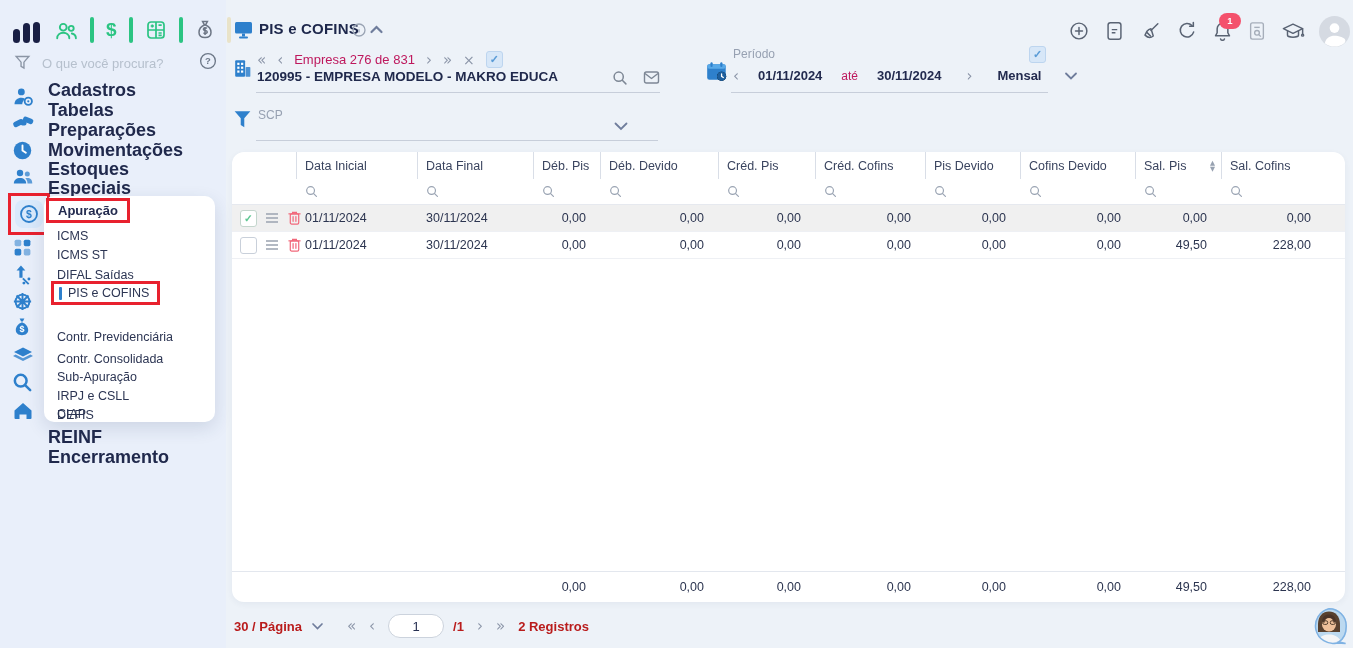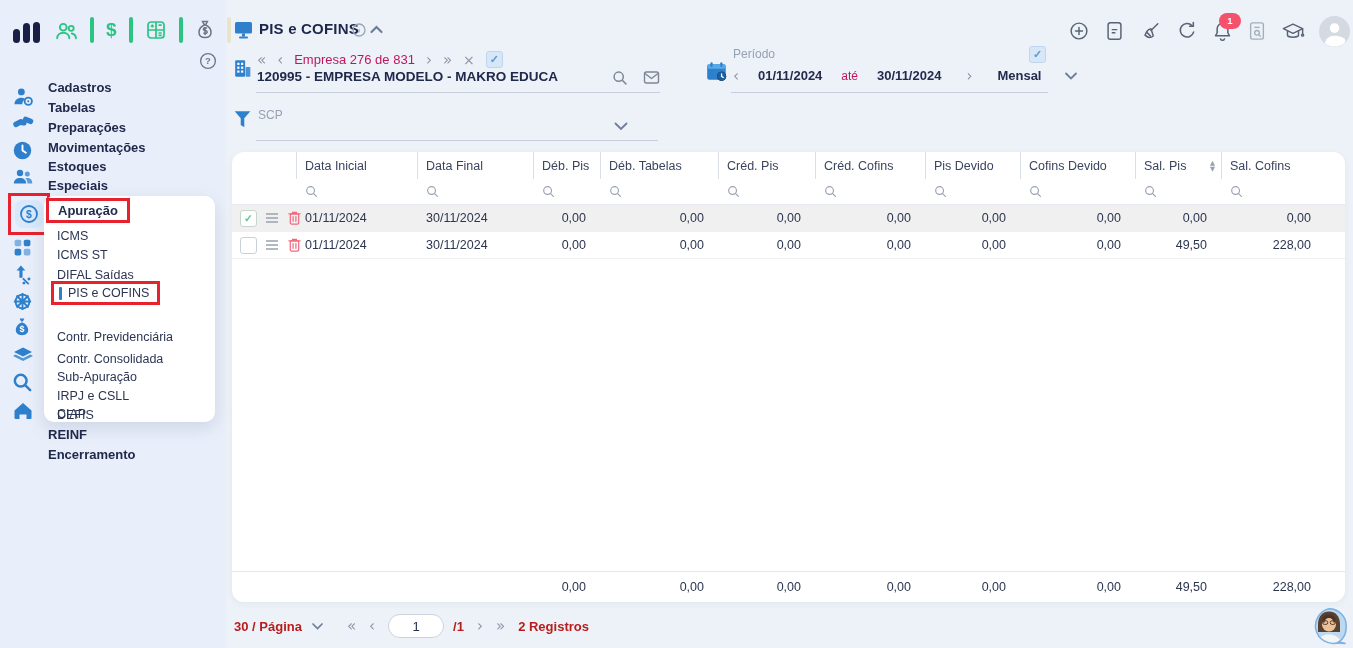--- a/index.html
+++ b/index.html
@@ -15,21 +15,21 @@
   .sep{width:4px;height:26px;border-radius:2px;background:#2bc482}
   .sep.beige{background:#e9e3c9}
   .dollar-txt{font-size:19px;font-weight:bold;color:#2bc482;line-height:20px}
   .side-search{position:absolute;left:14px;top:52px;width:200px;height:22px;display:flex;align-items:center}
   .side-search .ph{color:#b6c0cd;font-size:13px;margin-left:28px}
   .rail{position:absolute;left:12px;top:0;width:26px}
   .rail .ric{position:absolute;left:0}
   .coin-redbox{position:absolute;left:8px;top:193px;width:36px;height:36px;border:3px solid #e8212e;
                display:flex;align-items:center;justify-content:center}
   .coinbg{width:28px;height:28px;border-radius:8px;background:#d9e9fb;display:flex;align-items:center;justify-content:center}
-  .mitem{position:absolute;left:48px;font-weight:bold;font-size:13px;color:#20294c;cursor:pointer;white-space:nowrap}
+  .mitem{position:absolute;left:48px;font-weight:bold;font-size:18px;color:#20294c;cursor:pointer;white-space:nowrap}
   .submenu{position:absolute;left:44px;top:196px;width:171px;height:226px;background:#fff;border-radius:10px;
            box-shadow:0 6px 18px rgba(35,60,100,.14)}
   .submenu .title{position:absolute;left:2px;top:2px;border:3px solid #e8212e;padding:2px 9px;
                   font-weight:bold;font-size:13px;white-space:nowrap}
   .subitem{position:absolute;left:13px;font-size:12.5px;color:#2c3553;cursor:pointer;white-space:nowrap}
   .subitem.active-box{left:7px;border:3px solid #e8212e;padding:2px 8px 2px 5px;display:flex;align-items:center;gap:6px}
   .blue-bar{display:inline-block;width:3px;height:13px;background:#2e80cc;border-radius:1px}
   
   .topright{position:absolute;left:1068px;top:14px;height:34px;display:flex;align-items:center;gap:14px}
   .tic{position:relative;color:#59平6373}
@@ -117,20 +117,28 @@
           <g stroke="#6d7685" stroke-width="1.5" fill="none">
             <path d="M7.6 2.5h4.8l-1.6 3h-1.6z"></path>
             <path d="M10 5.8c-3.9 1.5-6 4.3-6 7.7 0 3.1 2.4 5 6 5s6-1.9 6-5c0-3.4-2.1-6.2-6-7.7z"></path>
             <path d="M11.8 9.5c-.4-.6-1.2-.9-2-.7-.9.2-1.5.9-1.3 1.7.3 1.4 3.4.7 3.7 2.2.2.8-.5 1.5-1.4 1.7-.9.2-1.8-.1-2.2-.8M10 8v8"></path>
           </g>
         </svg>
       </span>
     <span class="sep beige"></span>
   </div>
 
+  <div class="side-search">
+    <span style="position:absolute;left:0;top:2px">
+        <svg width="17" height="17" viewBox="0 0 20 20">
+          <path d="M2.5 3h15l-5.8 6.6v6.9l-3.4-2V9.6z" fill="none" stroke="#8b95a5" stroke-width="1.6"></path>
+        </svg>
+      </span>
+    <span class="ph">O que você procura?</span>
+  </div>
   <span class="abs" style="left:199px;top:52px">
       <svg width="18" height="18" viewBox="0 0 20 20">
         <circle cx="10" cy="10" r="8.2" fill="none" stroke="#6d7888" stroke-width="1.5"></circle>
         <text x="10" y="13.8" text-anchor="middle" font-size="10.5" font-weight="bold" fill="#6d7888" font-family="Liberation Sans">?</text>
       </svg>
     </span>
 
   <div class="rail">
     <span class="ric" style="top:85px">
         <svg width="22" height="22" viewBox="0 0 20 20">
@@ -446,21 +454,21 @@
     </svg>
   </span>
 <div class="grayline" style="left:256px;top:140px;width:402px"></div>
 
 <div class="card">
   <div class="tr head">
     <div class="td c0"></div>
     <div class="td c1 hd">Data Inicial</div>
     <div class="td c2 hd">Data Final</div>
     <div class="td c3 hd">Déb. Pis</div>
-    <div class="td c4 hd">Déb. Tabelas</div>
+    <div class="td c4 hd">Déb. Devido</div>
     <div class="td c5 hd">Créd. Pis</div>
     <div class="td c6 hd">Créd. Cofins</div>
     <div class="td c7 hd">Pis Devido</div>
     <div class="td c8 hd">Cofins Devido</div>
     <div class="td c9 hd">
         <span>Sal. Pis</span>
         <span class="sort">
           <span>▲</span>
           <span>▼</span>
         </span>

